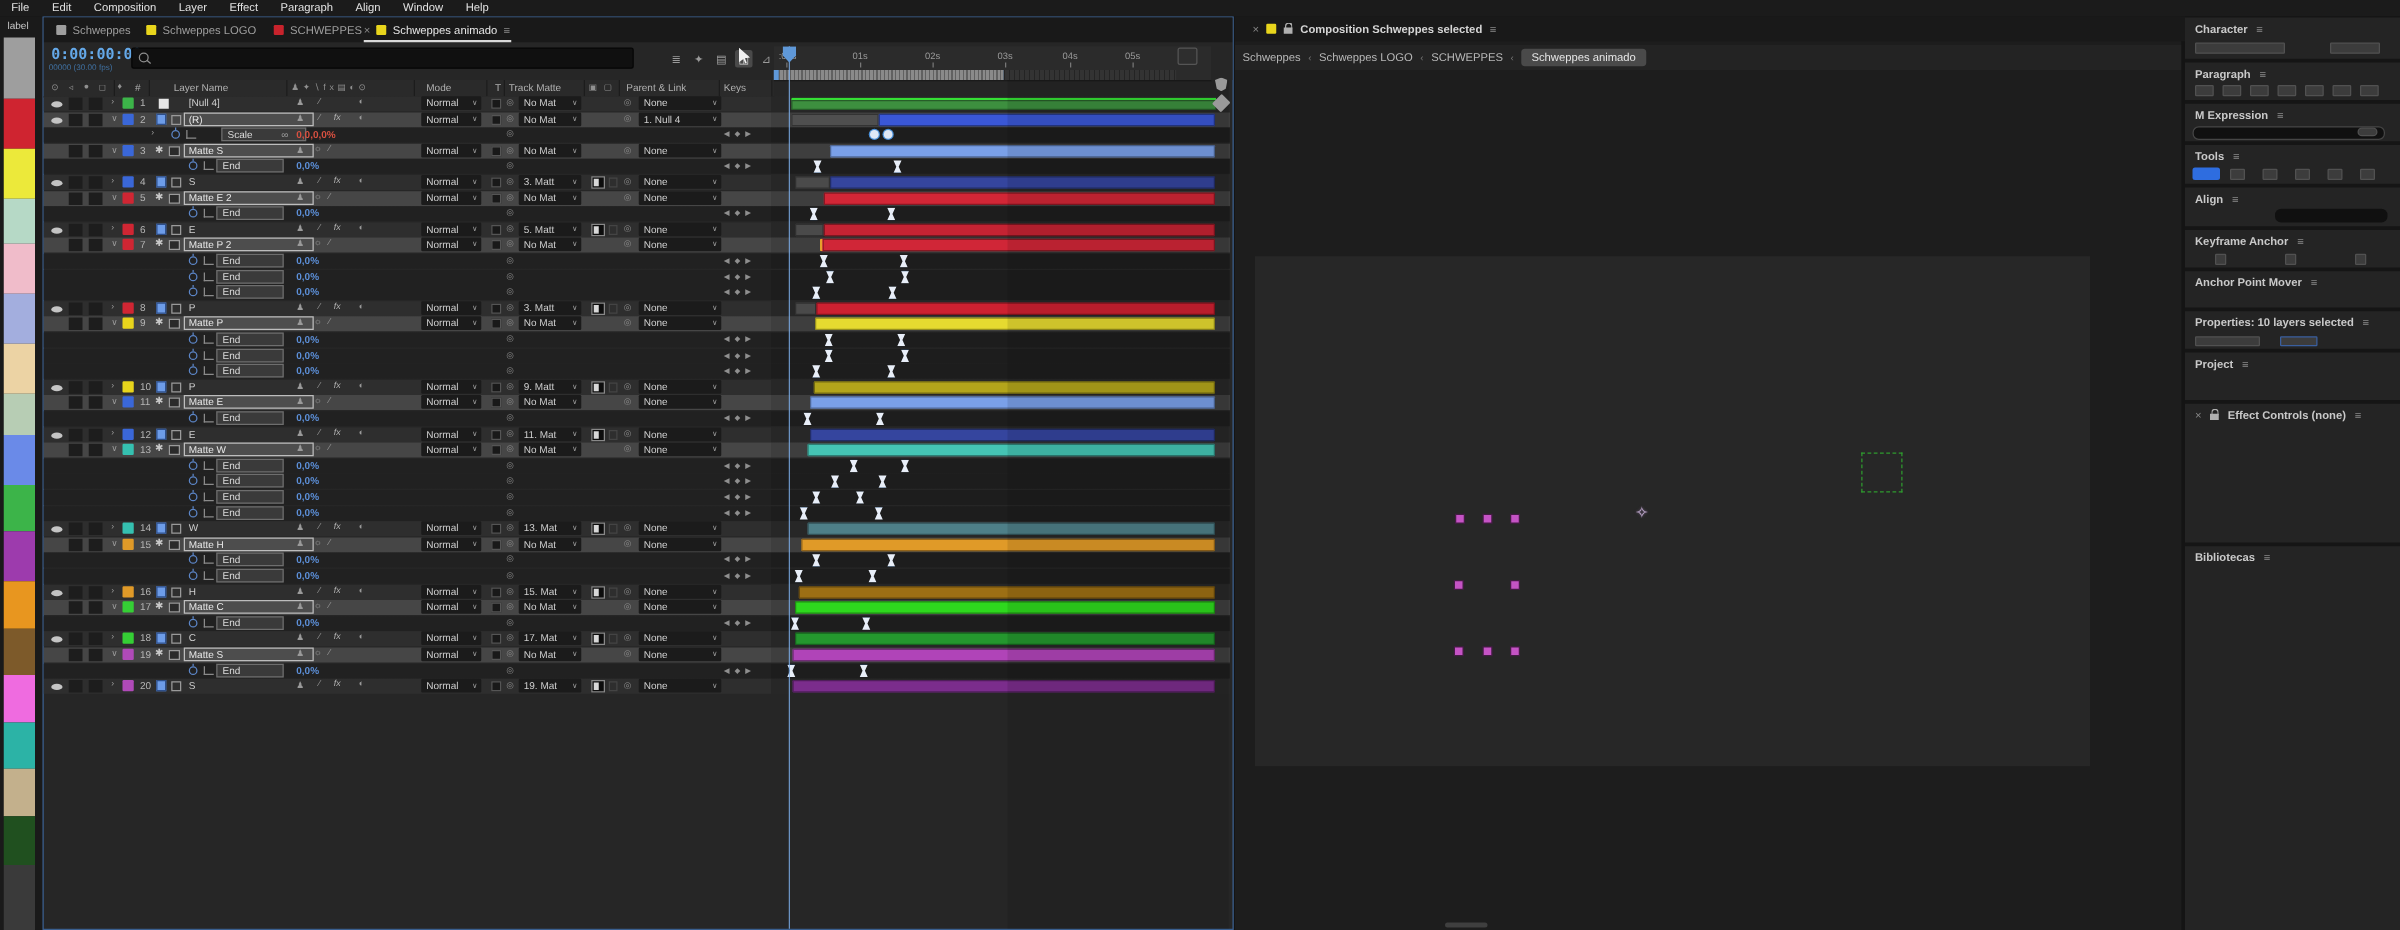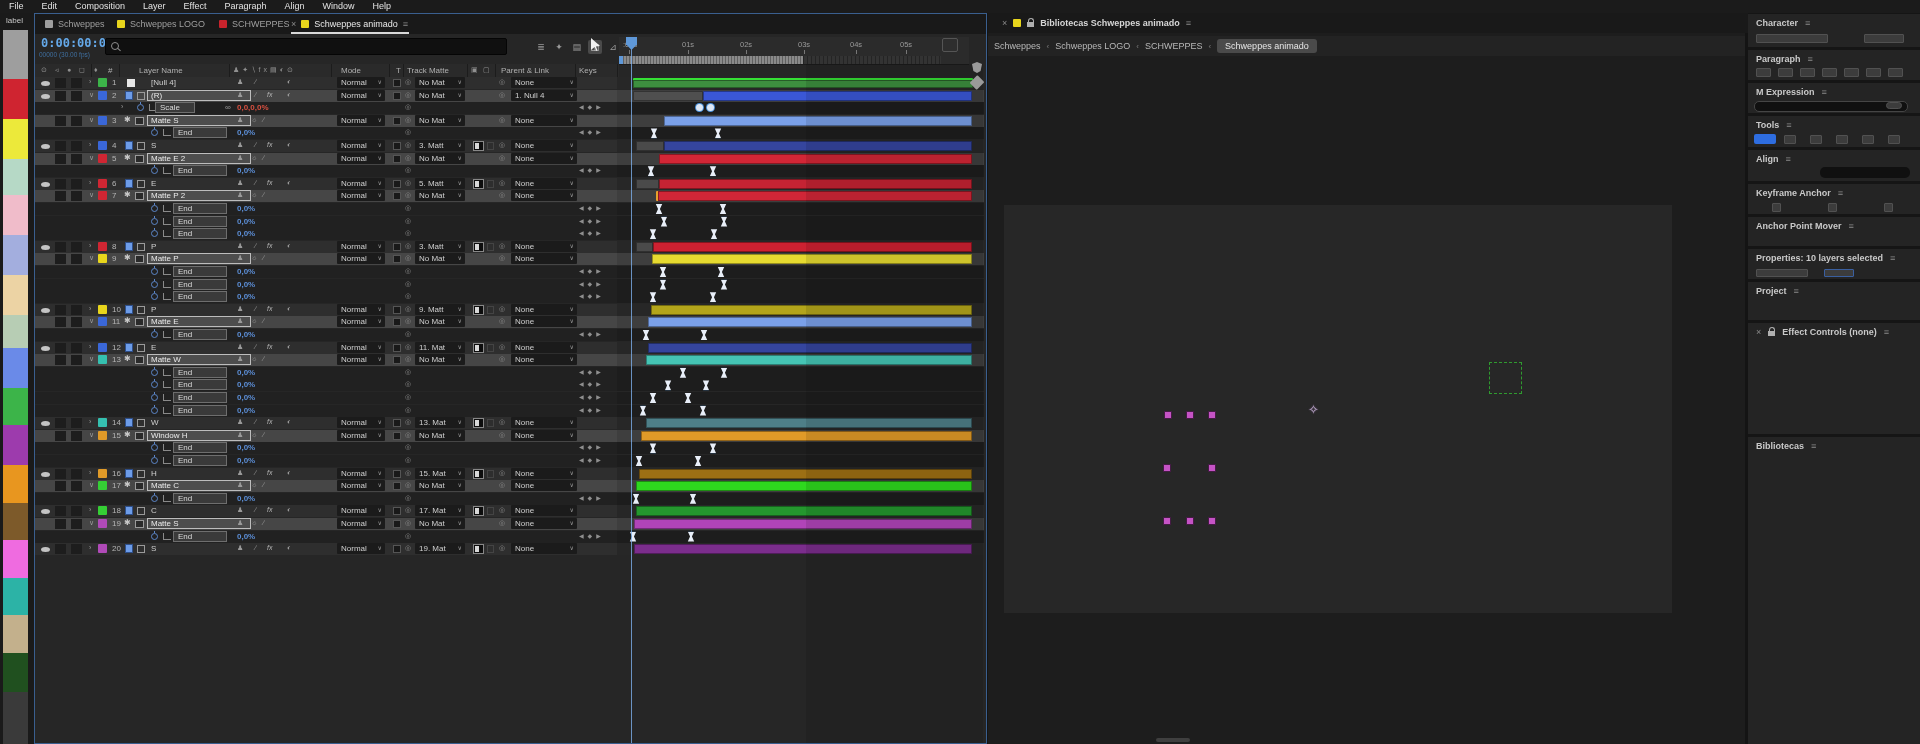--- a/index.html
+++ b/index.html
@@ -305,21 +305,21 @@
           <span class="lbl">1. Null 4</span>
           <span class="chev">∨</span>
         </div>
         <div class="bar " style="left: 598px; width: 70px; background: rgb(79, 79, 79);"></div>
         <div class="bar " style="left: 668px; width: 269px; background: rgb(58, 87, 214);"></div>
       </div>
       <div class="row" style="top: 88.2px; background: linear-gradient(90deg, rgb(33, 33, 33) 0px, rgb(33, 33, 33) 582px, rgb(29, 29, 29) 582px, rgb(29, 29, 29) 100%);">
         <div class="expd" style="left: 86px;">›</div>
         <div class="sw-stop" style="left: 102px;"></div>
         <div class="sw-graph" style="left: 114px;"></div>
-        <div class="propchip" style="left: 120px; width: 40px;">
+        <div class="propchip" style="left: 142px; width: 68px;">
           <span>Scale</span>
         </div>
         <div class="rtxt" style="left: 190px; color: rgb(154, 154, 154);">∞</div>
         <div class="pval red" style="left: 202px;">0,0,0,0%</div>
         <div class="pickwhip" style="left: 370px;">◎</div>
         <div class="keysnav" style="left: 544px;">◀◆▶</div>
         <div class="rkf" style="left: 661px;"></div>
         <div class="rkf" style="left: 672px;"></div>
       </div>
       <div class="row" style="top: 100.8px; background: linear-gradient(90deg, rgb(70, 70, 70) 0px, rgb(70, 70, 70) 582px, rgb(62, 62, 62) 582px, rgb(62, 62, 62) 100%);">
@@ -867,21 +867,21 @@
       </div>
       <div class="row" style="top: 415.8px; background: linear-gradient(90deg, rgb(70, 70, 70) 0px, rgb(70, 70, 70) 582px, rgb(62, 62, 62) 582px, rgb(62, 62, 62) 100%);">
         <div class="cbox" style="left: 20px;"></div>
         <div class="cbox" style="left: 36px;"></div>
         <div class="expd" style="left: 54px;">∨</div>
         <div class="lsw dot" style="left: 63px; background: rgb(224, 154, 40);"></div>
         <div class="numc" style="left: 77px;">15</div>
         <div class="mstar" style="left: 89px;">✱</div>
         <div class="mbox" style="left: 100px;"></div>
         <div class="namebox" style="left: 112px;">
-          <span>Window H</span>
+          <span>Matte H</span>
         </div>
         <div class="sw-gl" style="left: 202px;">♟</div>
         <div class="sw-gl" style="left: 216px;">☼</div>
         <div class="sw-gl" style="left: 228px;">∕</div>
         <div class="chip" style="left: 302px; width: 48px;">
           <span class="lbl">Normal</span>
           <span class="chev">∨</span>
         </div>
         <div class="tbox" style="left: 358px;"></div>
         <div class="pickwhip" style="left: 370px;">◎</div>
@@ -1112,21 +1112,21 @@
   <div id="playhead-line"></div>
   <div id="playhead-head"></div>
 <div id="cursor" style="left: 556px; top: 24px;"></div>
   </div>
 
 <div id="comppanel" class="abs">
   <div id="comptab">
     <span class="sb-x">×</span>
     <span class="tab-sq" id="comptab-sq" style="background: rgb(232, 213, 28);"></span>
     <span class="lockicon"></span>
-    <span class="t">Bibliotecas Schweppes animado</span>
+    <span class="t">Composition Schweppes selected</span>
     <span class="tab-menu">≡</span>
   </div>
   <div id="breadcrumbs">
       <div class="bc">Schweppes</div>
       <div class="bc-sep">‹</div>
       <div class="bc">Schweppes LOGO</div>
       <div class="bc-sep">‹</div>
       <div class="bc">SCHWEPPES</div>
       <div class="bc-sep">‹</div>
       <div class="bc-chip">Schweppes animado</div>

